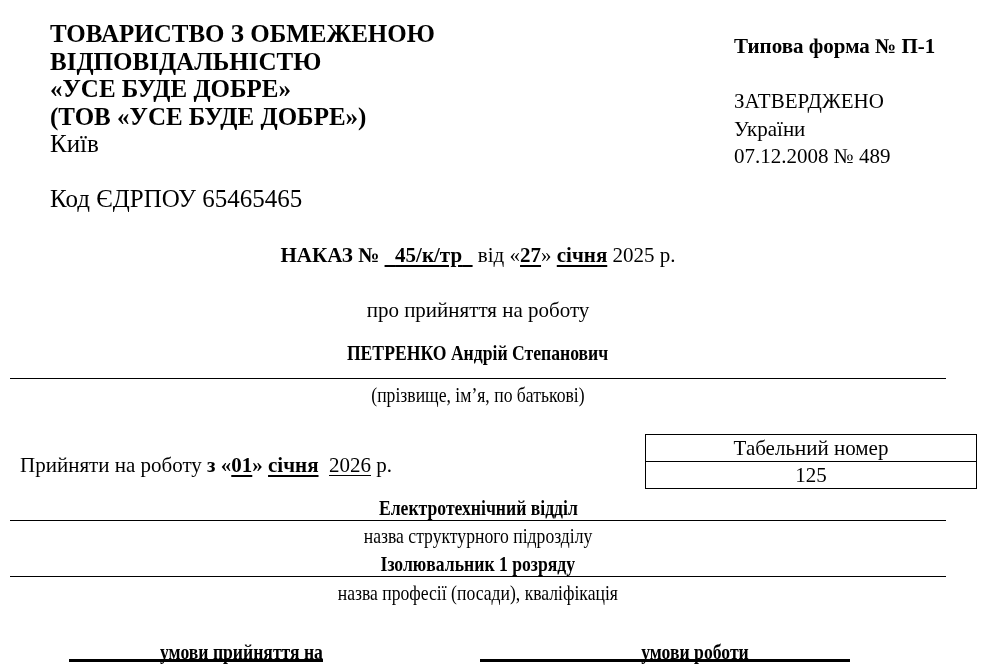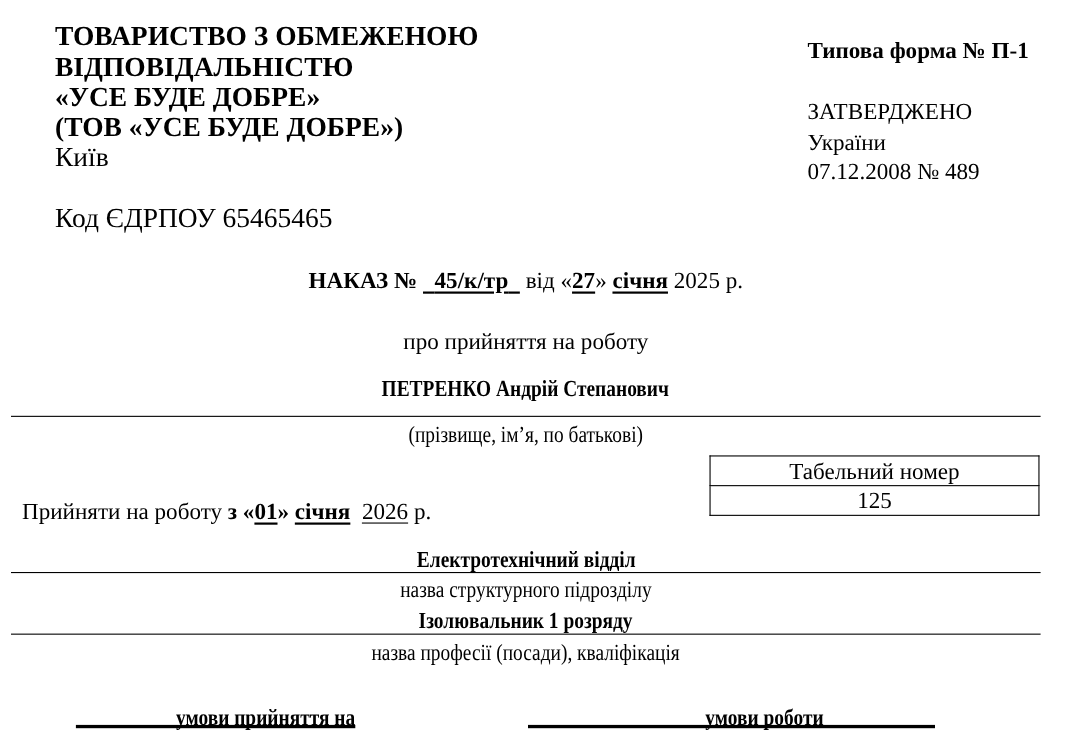--- a/index.html
+++ b/index.html
@@ -45,22 +45,22 @@
     .condensed {
       display: inline-block;
       transform: scaleX(0.84);
       transform-origin: center;
     }
 
     
     #tabel {
       position: absolute;
       left: 645px;
-      top: 414px;
-      width: 300px;
+      top: 434px;
+      width: 332px;
       border: 1.3px solid #000;
       border-collapse: collapse;
       font-size: 21px;
     }
     #tabel td {
       border: 1.3px solid #000;
       text-align: center;
       height: 26px;
       padding: 0;
       line-height: 26px;

